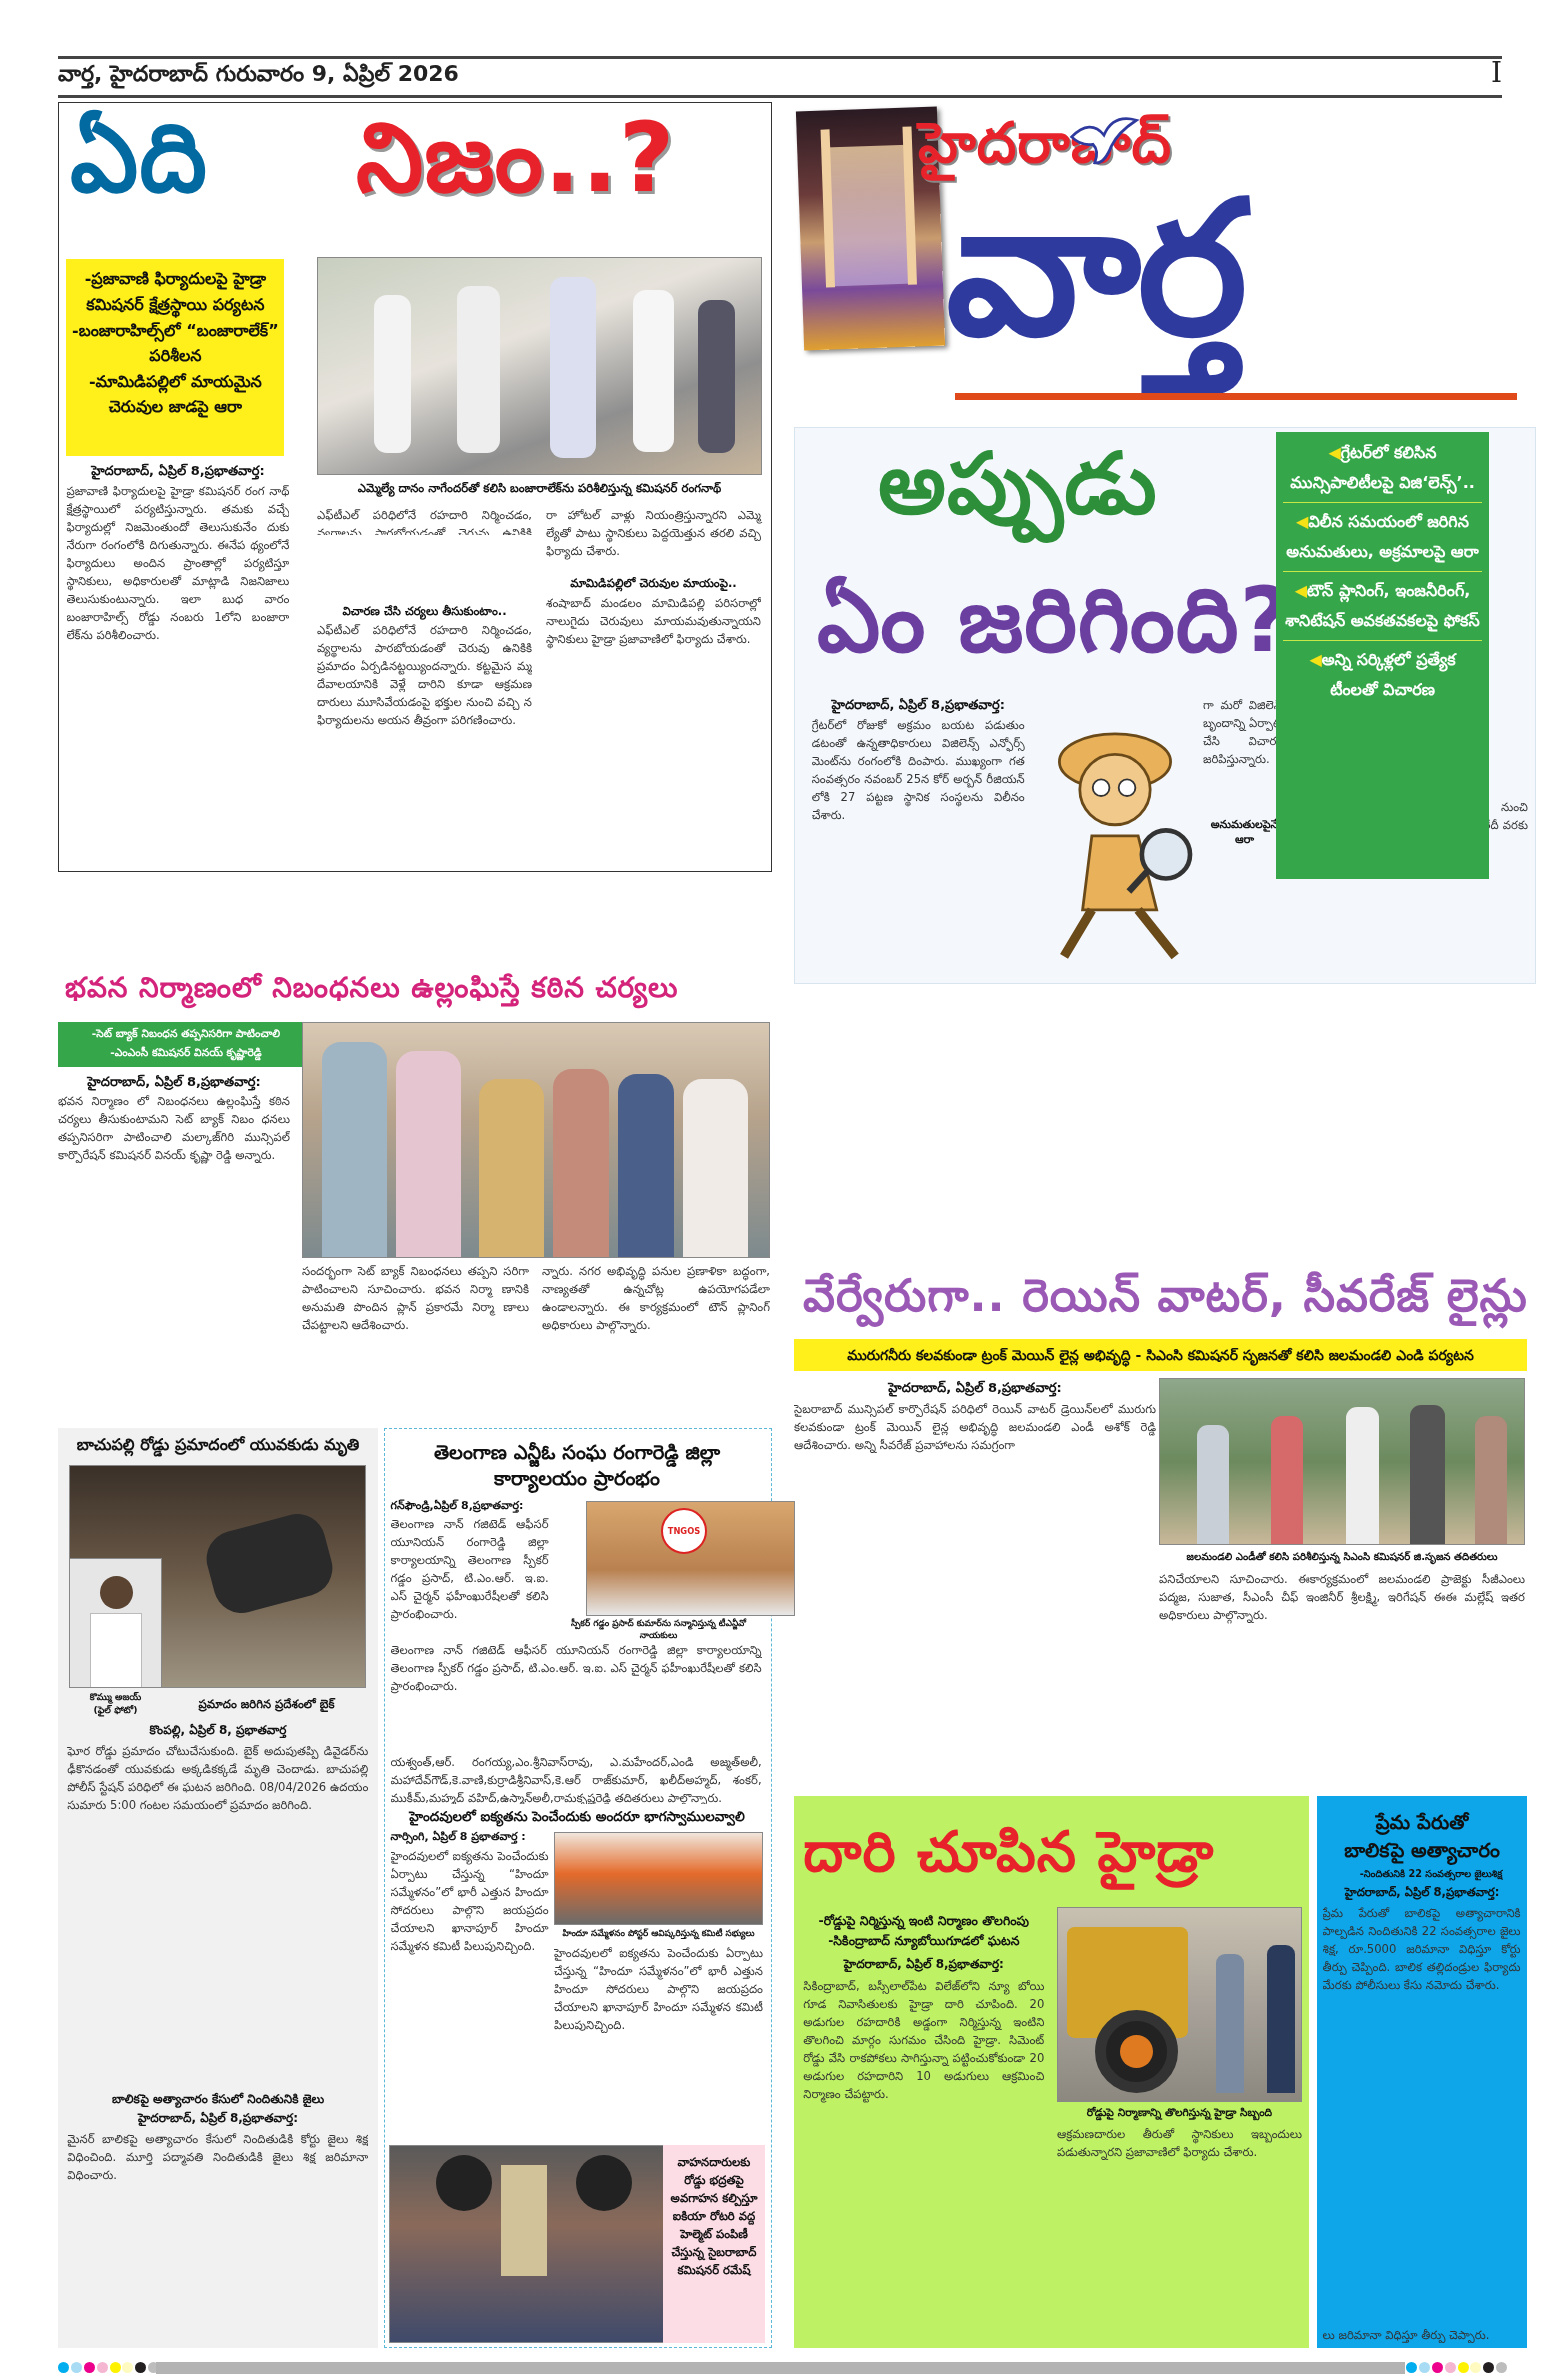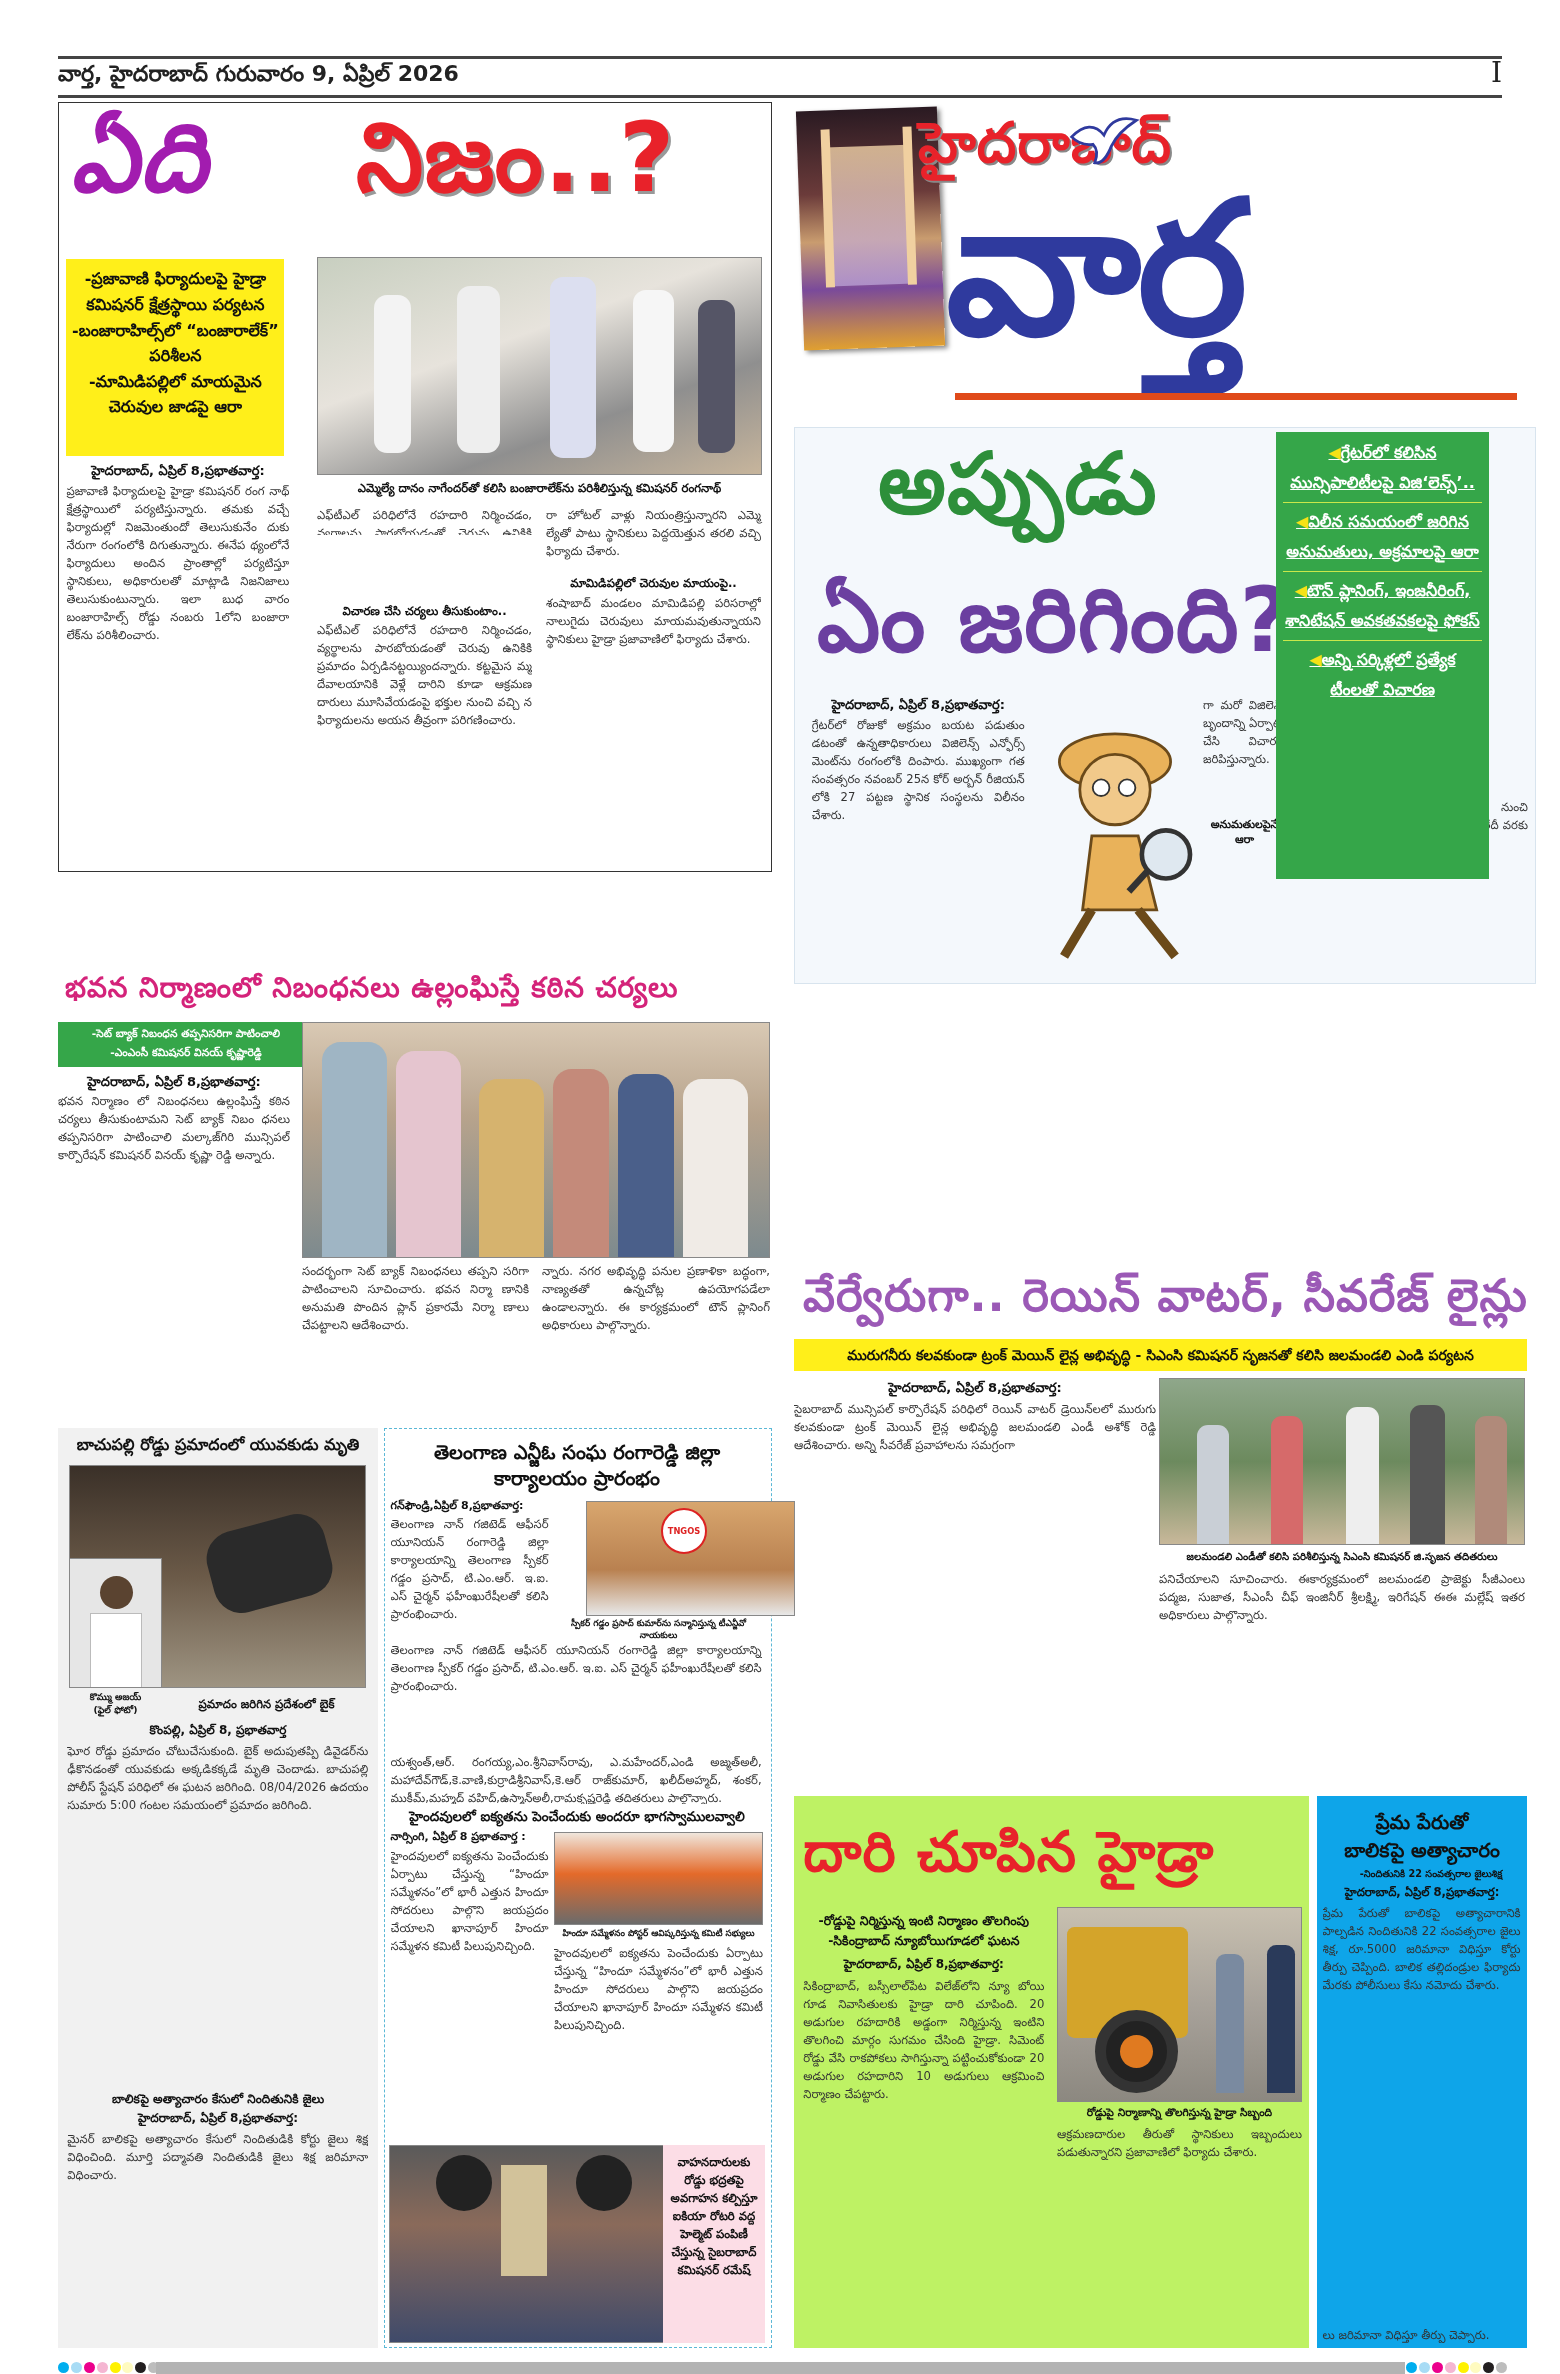--- a/index.html
+++ b/index.html
@@ -22,21 +22,21 @@
 </style>
 </head>
 <body>
 
 <div class="rule" style="top:56px;"></div>
 <div class="masthead-line">వార్త, హైదరాబాద్ గురువారం 9, ఏప్రిల్ 2026</div>
 <div class="page-num">I</div>
 <div class="rule" style="top:95px;"></div>
 
 <div class="box" style="left:58px; top:102px; width:714px; height:770px;">
-  <div class="abs headline" style="left:11px; top:7.4px; font-size:96px; color:#a21caf;font-style:italic;">ఏది</div>
+  <div class="abs headline" style="left:11px; top:7.4px; font-size:96px; color:#0369a1;">ఏది</div>
   <div class="abs headline" style="left:297px; top:7.4px; font-size:96px; color:#e8222a; text-shadow:2.8px 2.8px 0 #999;">నిజం..?</div>
 
   <div class="abs yellow-deck" style="left:7.4px; top:156px; width:218px; height:197px; padding:7.4px 5.6px; font-size:16px; line-height:1.6;">
     <div>-ప్రజావాణి ఫిర్యాదులపై హైడ్రా కమిషనర్ క్షేత్రస్థాయి పర్యటన</div>
     <div>-బంజారాహిల్స్‌లో “బంజారాలేక్” పరిశీలన</div>
     <div>-మామిడిపల్లిలో మాయమైన చెరువుల జాడపై ఆరా</div>
   </div>
 
   <div class="photo" style="left:258px; top:154px; width:445px; height:218px; background:linear-gradient(160deg,#c8cfc0 0%,#e7e3dc 40%,#8f8f8f 70%,#c7b59c 100%);">
     <div style="position:absolute;left:56px;top:37px;width:37px;height:158px;background:#f3f3f3;border-radius:13px;"></div>
@@ -91,21 +91,21 @@
       <line x1="130" y1="178" x2="110" y2="200" stroke="#333" stroke-width="7"></line>
       <path d="M70 220 L40 270 M120 220 L160 270" stroke="#6b4a1a" stroke-width="10"></path>
     </svg>
   </div>
 
   <div class="abs body-text" style="left:408px; top:269px; width:83px; height:111px; overflow:hidden;">గా మరో విజిలెన్స్ బృందాన్ని ఏర్పాటు చేసి విచారణ జరిపిస్తున్నారు.</div>
   <div class="abs dateline" style="left:408px; top:390px; width:83px; font-size:11px;">అనుమతులపైనే ఆరా</div>
   <div class="abs body-text" style="left:501px; top:371px; width:232px; height:176px; overflow:hidden;">సర్కిళ్ల విలీన ప్రక్రియ మొదలైనప్పటి నుంచి కార్పొరేషన్ల ఏర్పాటు వరకు ఫిబ్రవరి 10వ తేదీ వరకు జరిగిన అనుమతులపై విచారణ చేపట్టారు.</div>
 </div>
 
-<div class="abs green-deck" style="left:1276px; top:432px; width:213px; height:447px; padding:5.6px 7.4px; font-size:16px; line-height:1.9; text-align:center;text-decoration:underline;">
+<div class="abs green-deck" style="left:1276px; top:432px; width:213px; height:447px; padding:5.6px 7.4px; font-size:16px; line-height:1.9; text-align:center;">
   <div style="border-bottom:0.9px solid #c8e84a; padding-bottom:3.7px;"><span style="color:#f5e216;">◀</span><span>గ్రేటర్‌లో కలిసిన మున్సిపాలిటీలపై విజి‘లెన్స్’..</span></div>
   <div style="border-bottom:0.9px solid #c8e84a; padding:3.7px 0;"><span style="color:#f5e216;">◀</span><span>విలీన సమయంలో జరిగిన అనుమతులు, అక్రమాలపై ఆరా</span></div>
   <div style="border-bottom:0.9px solid #c8e84a; padding:3.7px 0;"><span style="color:#f5e216;">◀</span><span>టౌన్ ప్లానింగ్, ఇంజనీరింగ్, శానిటేషన్ అవకతవకలపై ఫోకస్</span></div>
   <div style="padding-top:3.7px;"><span style="color:#f5e216;">◀</span><span>అన్ని సర్కిళ్లలో ప్రత్యేక టీంలతో విచారణ</span></div>
 </div>
 
 <div class="abs headline" style="left:65px; top:974px; width:705px; font-size:28px; color:#d4237a; font-weight:800;">భవన నిర్మాణంలో నిబంధనలు ఉల్లంఘిస్తే కఠిన చర్యలు</div>
 <div class="abs green-deck" style="left:58px; top:1022px; width:256px; height:45px; font-size:10.7px; line-height:1.8; padding-top:1.9px;">
   <div>-సెట్ బ్యాక్ నిబంధన తప్పనిసరిగా పాటించాలి</div>
   <div>-ఎంఎంసీ కమిషనర్ వినయ్ కృష్ణారెడ్డి</div>

